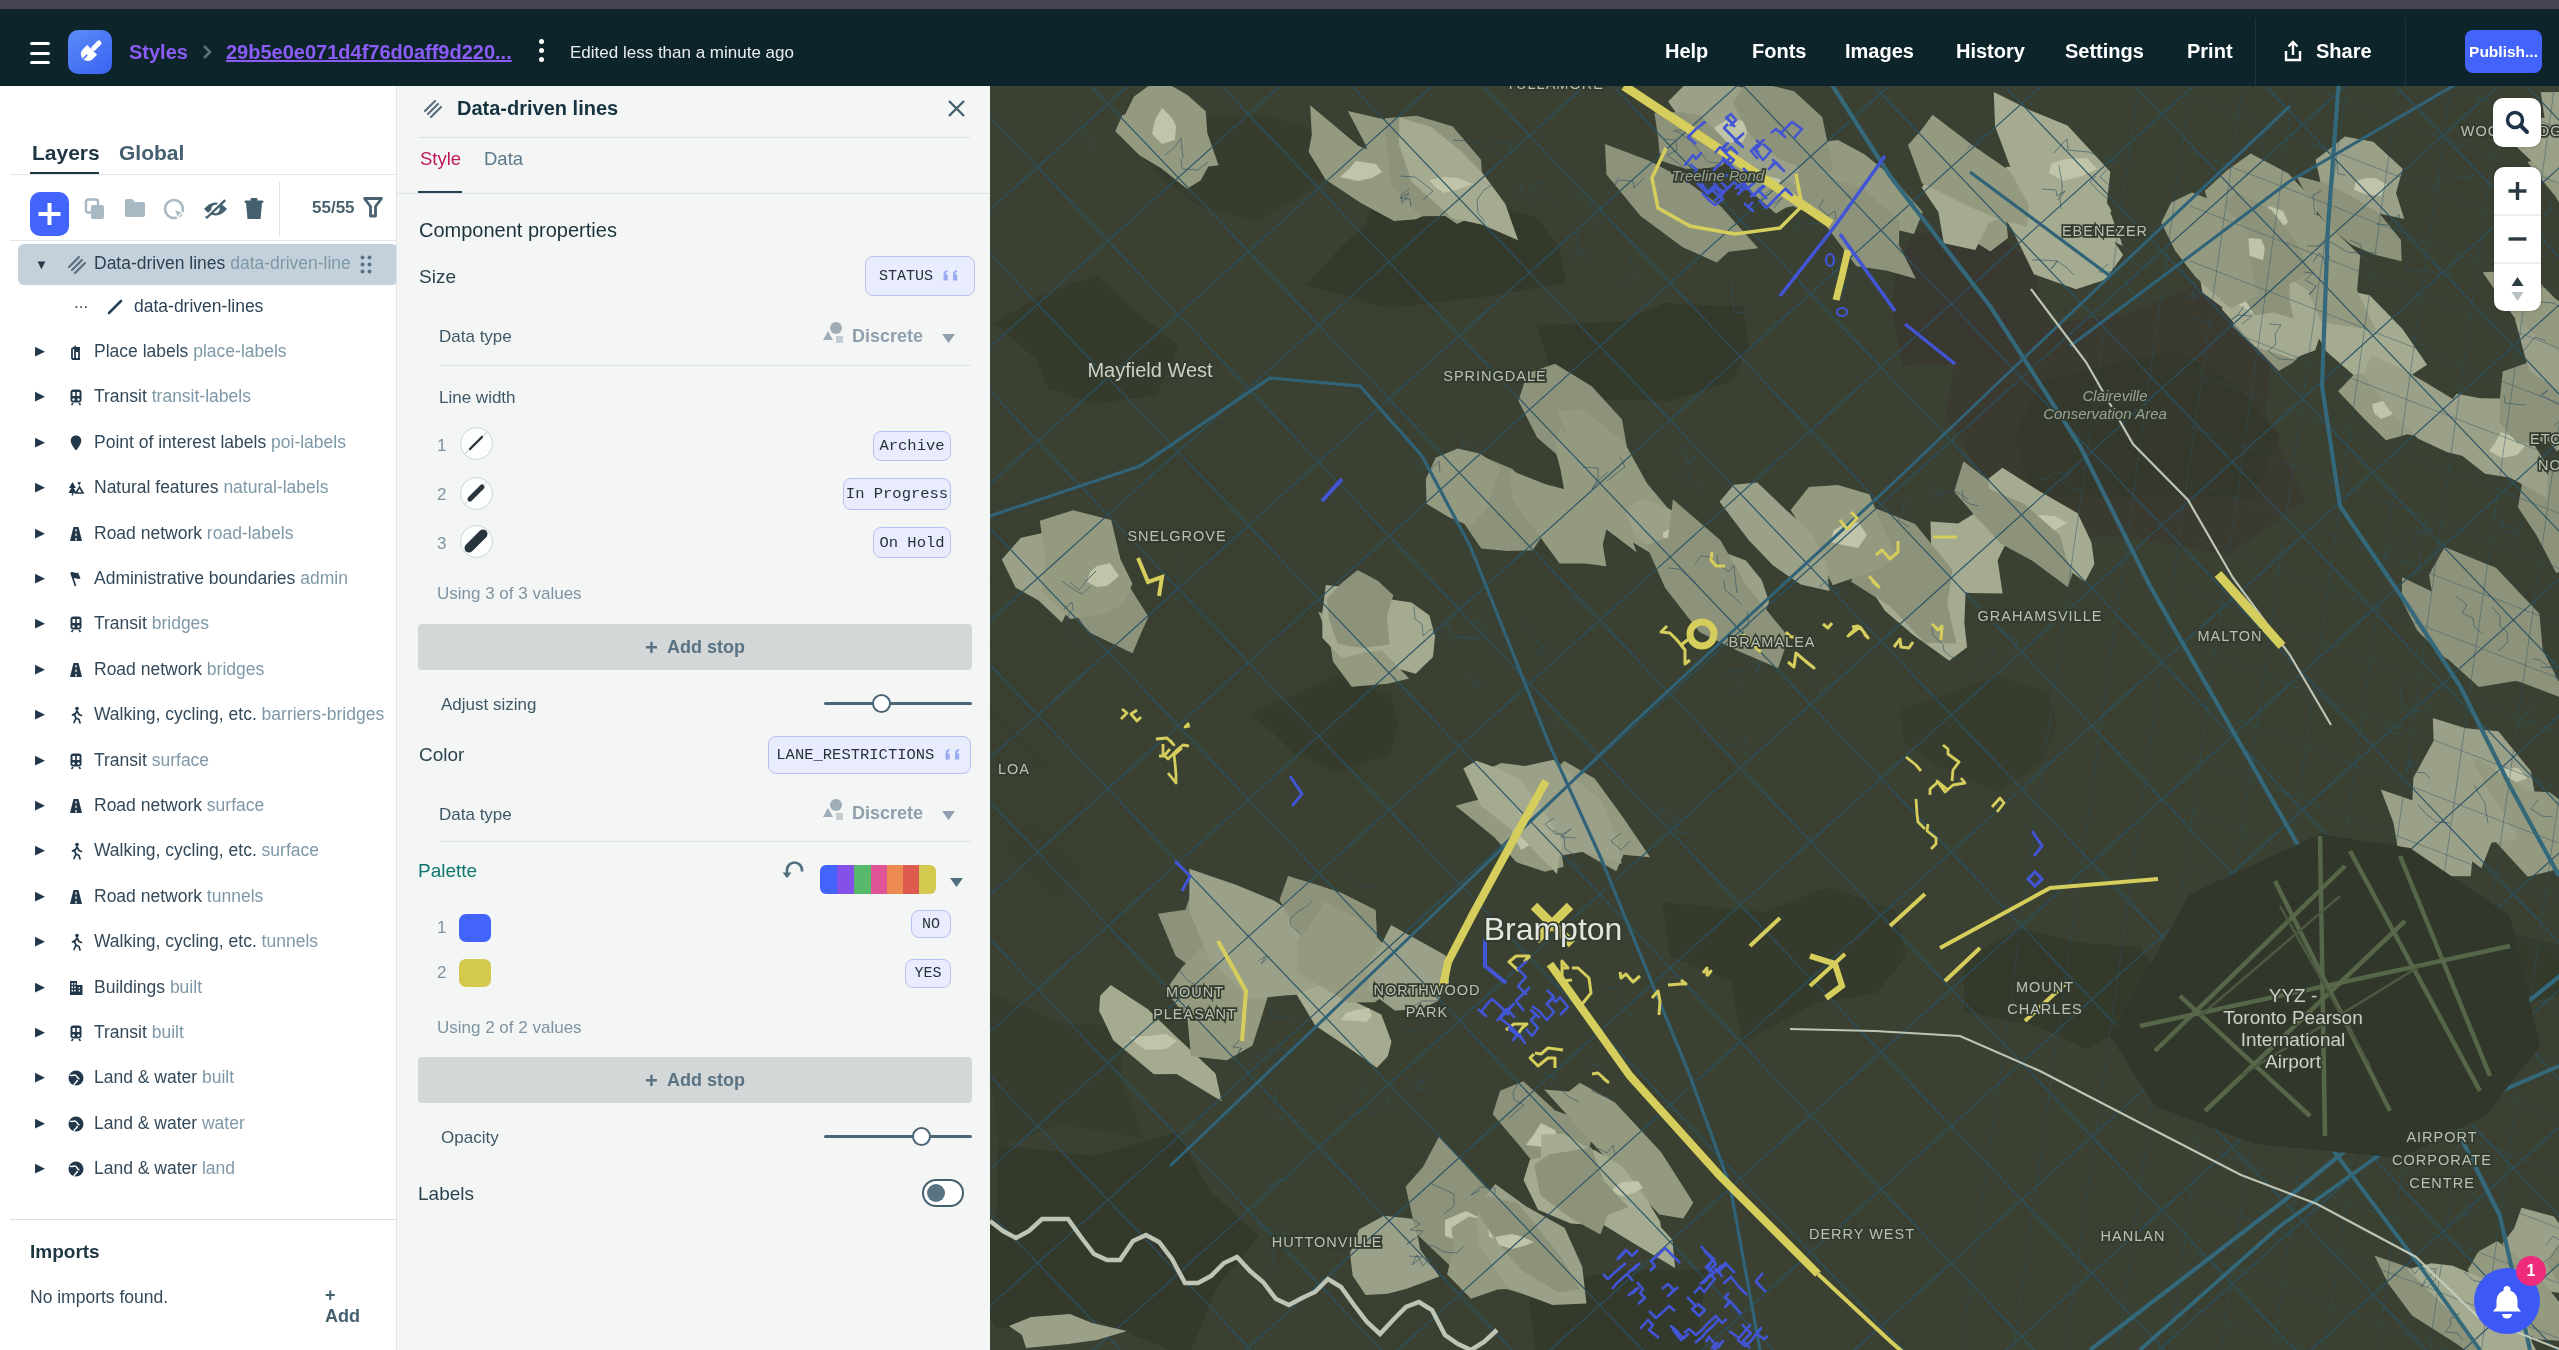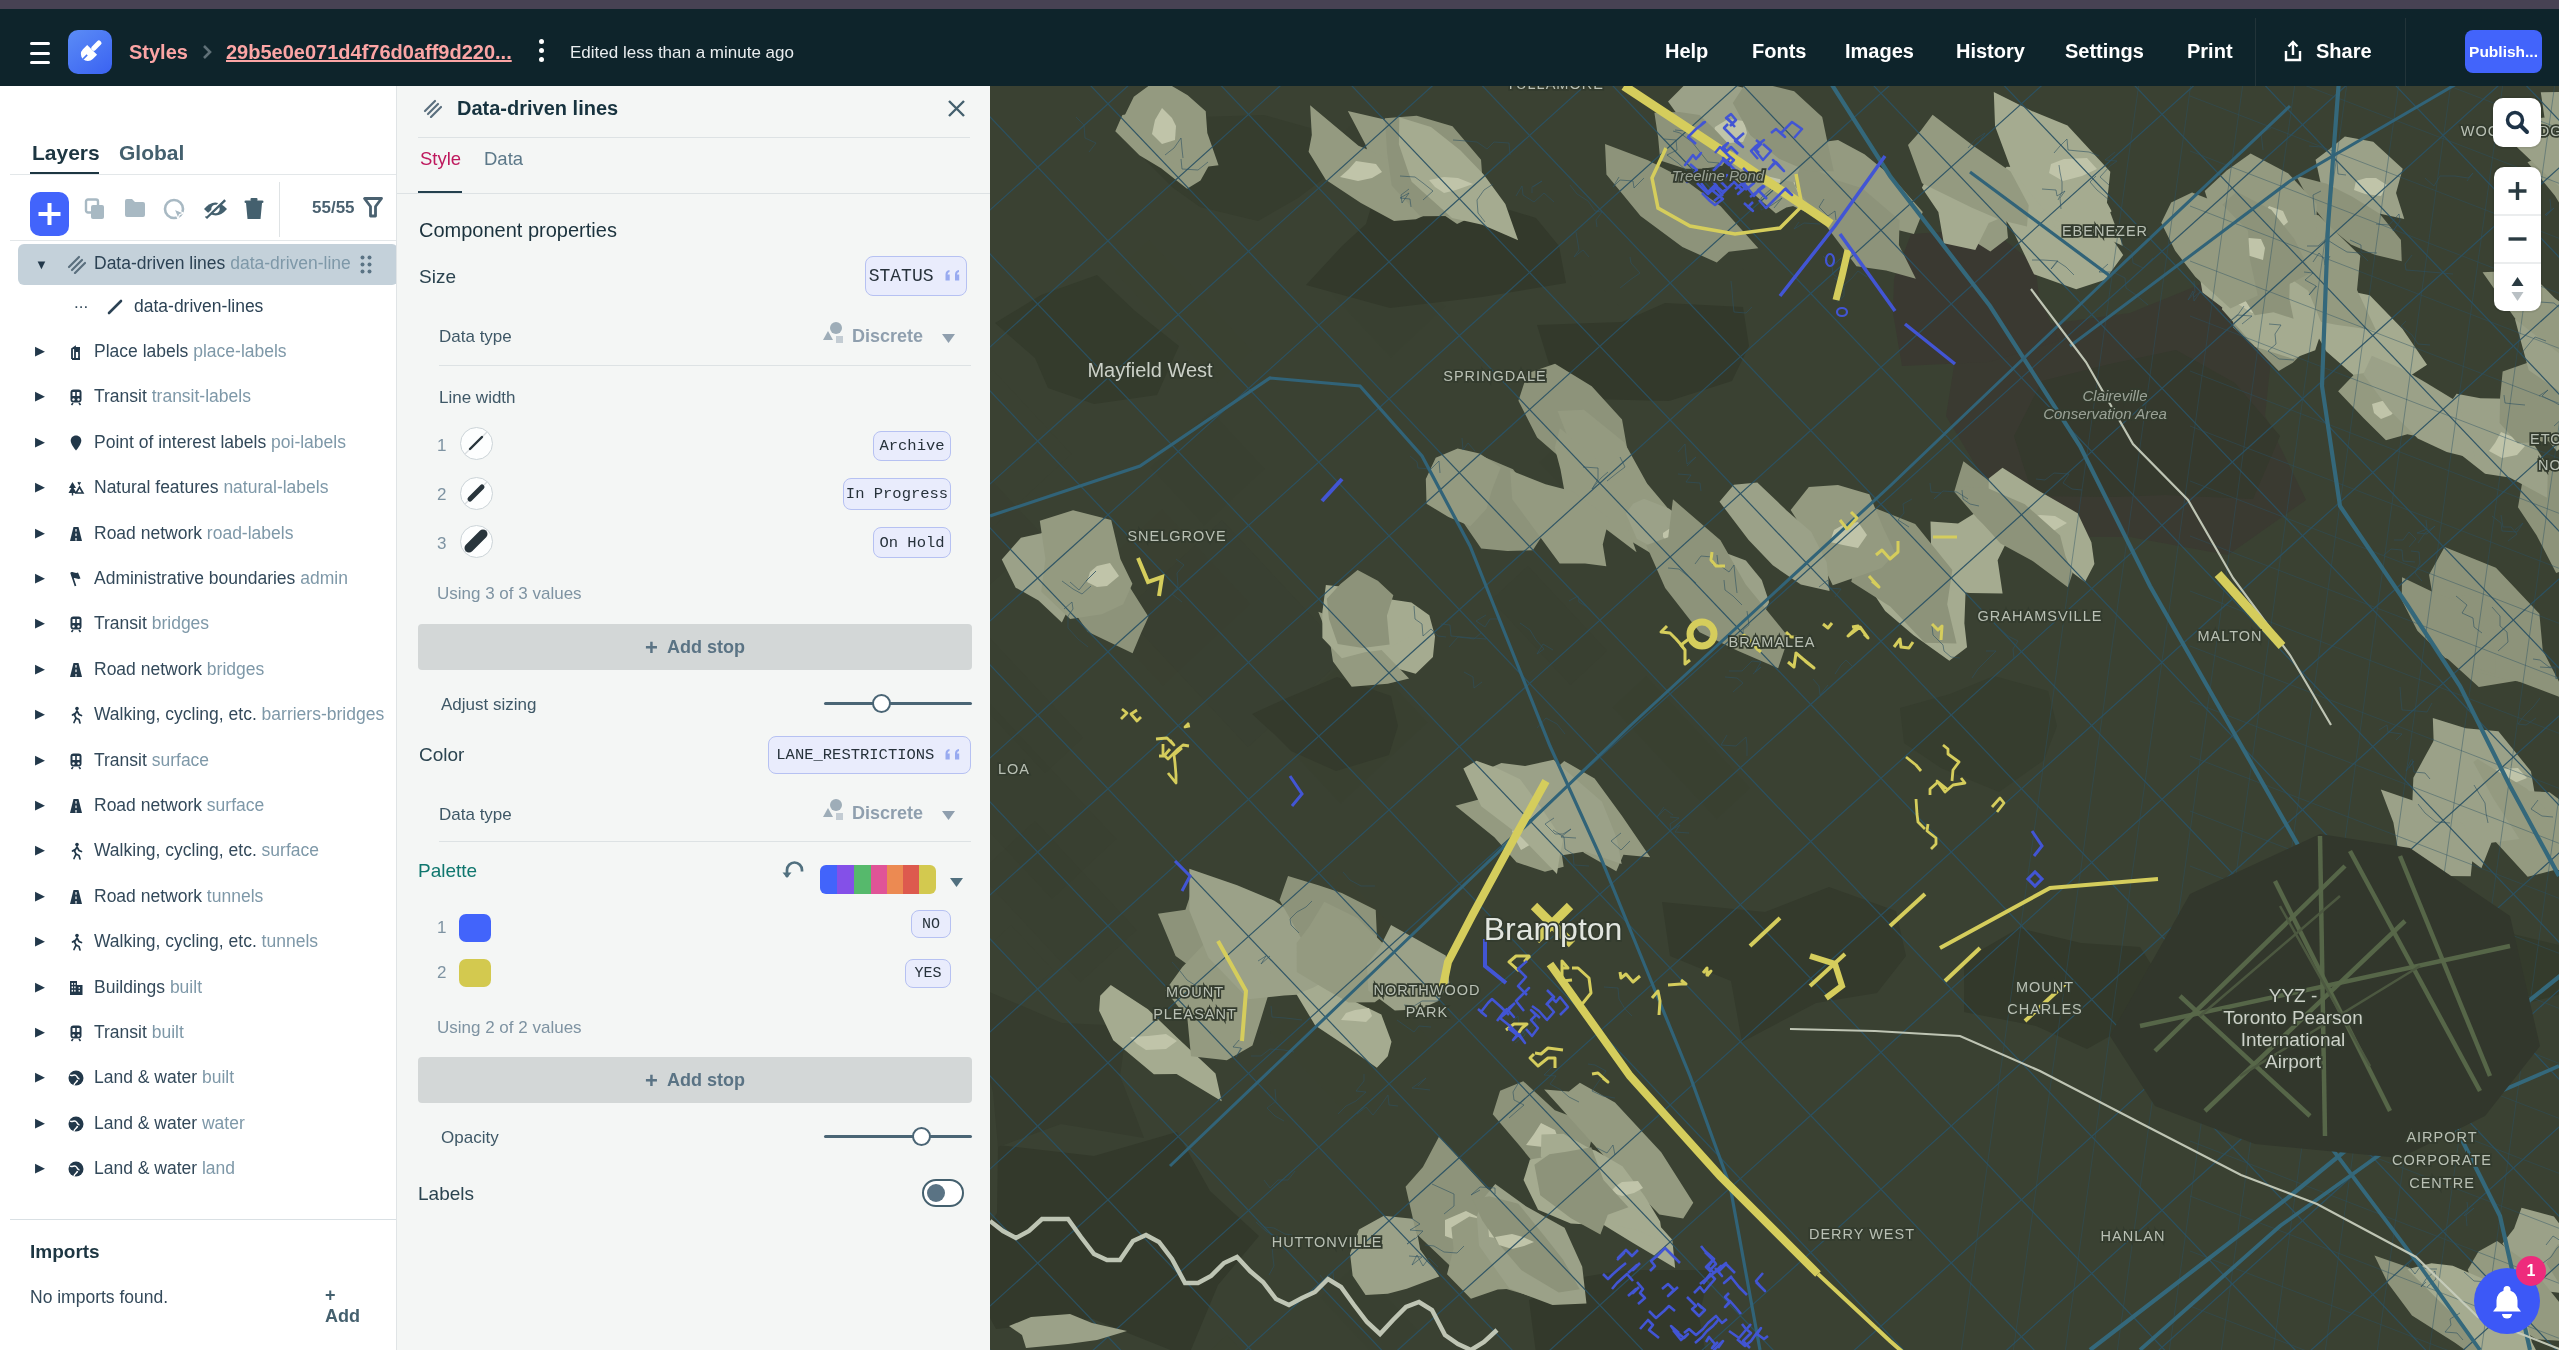--- a/index.html
+++ b/index.html
@@ -1,20 +1,20 @@
 <!DOCTYPE html>
 <html><head><meta charset="utf-8"><style>
 * { margin:0; padding:0; box-sizing:border-box; }
 html,body { width:2559px; height:1350px; overflow:hidden; font-family:"Liberation Sans",sans-serif; background:#fff; }
 #topstrip { position:absolute; left:0; top:0; width:2559px; height:9px; background:#474253; }
 #topbar { position:absolute; left:0; top:9px; width:2559px; height:77px; background:#0e242b; }
 #burger { position:absolute; left:30px; top:33px; width:20px; height:26px; }
 #burger div { height:3px; background:#fff; border-radius:2px; margin-bottom:6.5px; }
 #logo { position:absolute; left:68px; top:21px; width:44px; height:44px; border-radius:10px; background:linear-gradient(145deg,#5b8cf6,#3a62f2); }
-.tbtext { position:absolute; color:#fca5a5; font-weight:bold; font-size:20px; top:32px; }
+.tbtext { position:absolute; color:#8b5cf6; font-weight:bold; font-size:20px; top:32px; }
 #crumb1 { left:129px; }
 #chev { position:absolute; left:201px; top:34px; color:#5f7077; font-size:18px; font-weight:bold; }
 #crumb2 { left:226px;text-decoration:underline; }
 #vdots { position:absolute; left:539px; top:30px; color:#fff; }
 #vdots div { width:5px; height:5px; border-radius:50%; background:#fff; margin-bottom:4px; }
 #edited { position:absolute; left:570px; top:34px; color:#e9edef; font-size:17px; }
 .navlink { position:absolute; top:31px; color:#fff; font-weight:bold; font-size:20px; }
 .vsep { position:absolute; top:9px; height:77px; width:1px; background:#223439; }
 #shareicon { position:absolute; left:2282px; top:31px; }
 #sharetxt { left:2316px; }
@@ -378,21 +378,21 @@
         <path d="M3 3 L18 18 M18 3 L3 18" stroke="#44606e" stroke-width="2.4"></path>
       </svg></div>
   <div class="divider" style="left:21px;top:51px;width:552px"></div>
   <div class="pnl" style="left:23px;top:62px;font-size:18.5px;color:#be185d">Style</div>
   <div class="pnl" style="left:87px;top:62px;font-size:18.5px;color:#5c7889">Data</div>
   <div class="pnl" style="left:21px;top:105px;width:44px;height:3px;background:#24404e"></div>
   <div class="divider" style="left:0px;top:107px;width:594px"></div>
 
   <div class="pnl" style="left:22px;top:133px;font-size:20px;font-weight:normal;color:#1b323d">Component properties</div>
   <div class="pnl" style="left:22px;top:180px;font-size:19px;color:#2b4450">Size</div>
-  <div class="chip" style="left:468px;top:170px;width:102px;height:40px;font-size:18px">STATUS&nbsp;<svg width="19" height="14" viewBox="0 0 19 14">
+  <div class="chip" style="left:468px;top:170px;width:110px;height:40px;font-size:15px">STATUS&nbsp;<svg width="19" height="14" viewBox="0 0 19 14">
         <path d="M1.5 5.5 q0-4 4-4.5 l0 2 q-1.8.4-2 2.5 h2.2 v6 h-4.2 Z M11 5.5 q0-4 4-4.5 l0 2 q-1.8.4-2 2.5 h2.2 v6 h-4.2 Z" fill="#98aaf0"></path>
       </svg></div>
 
   <div class="pnl" style="left:42px;top:241px;font-size:17px;color:#3f5867">Data type</div>
   <div class="pnl" style="left:422px;top:234px"><svg width="28" height="26" viewBox="0 0 28 26">
         <circle cx="17" cy="8" r="6" fill="#9eadb8"></circle>
         <path d="M4 20 L9 11 L14 20 Z" fill="#9eadb8"></path>
         <rect x="17" y="16" width="7" height="7" fill="#c3ccd3"></rect>
       </svg></div>
   <div class="pnl" style="left:455px;top:240px;font-size:18px;font-weight:bold;color:#8f9fae">Discrete</div>

